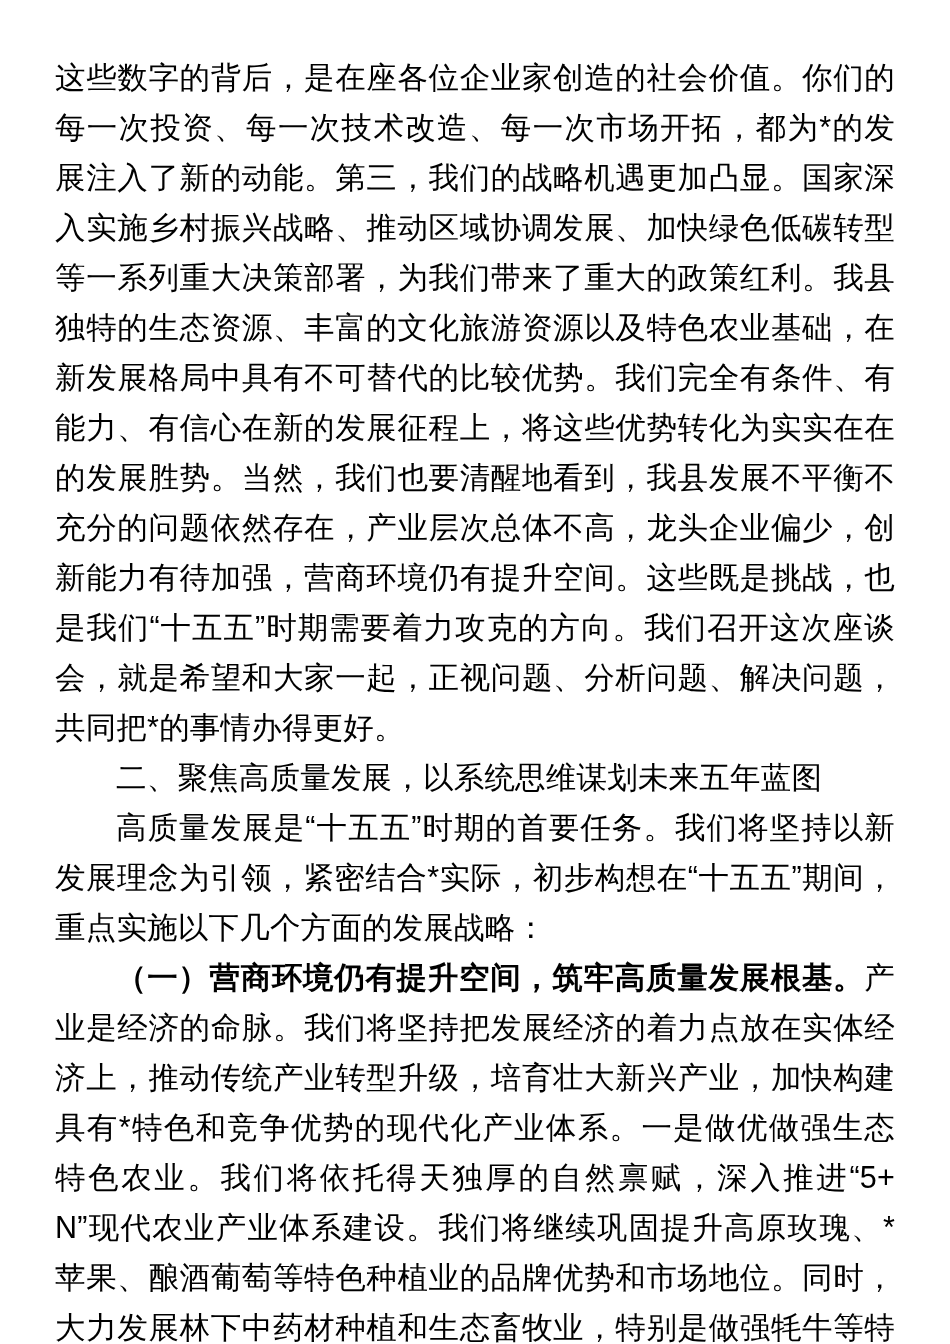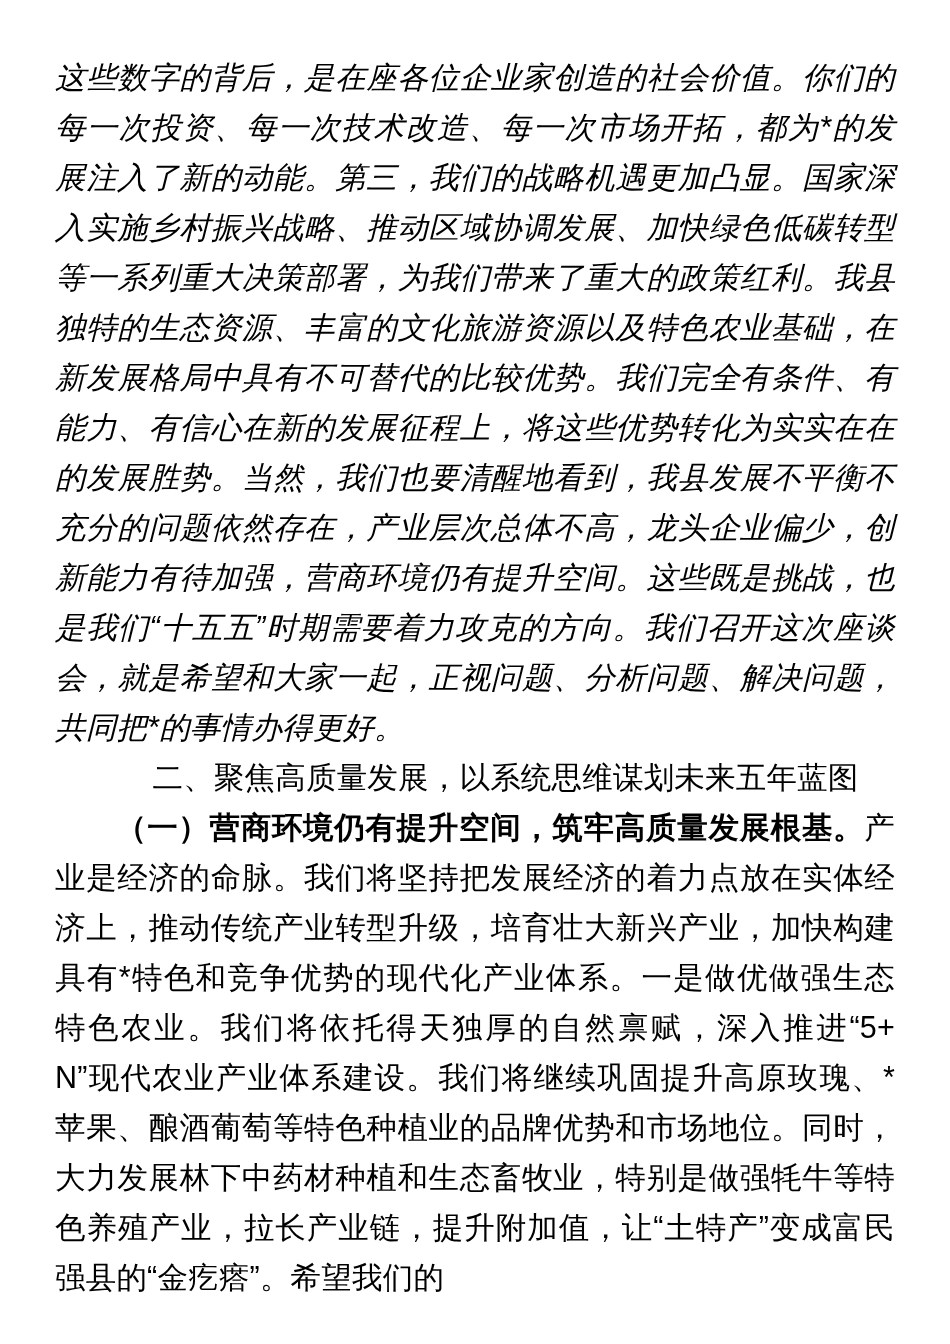--- a/index.html
+++ b/index.html
@@ -36,36 +36,35 @@
     text-justify: inter-ideograph;
     margin: 0;
     letter-spacing: 0.2px;
     word-break: break-all;
     white-space: normal;
   }
 
   
   .para.flow {
     text-indent: 0;
-    font-style: italic;
   }
 
   
   .para.indent2 {
     text-indent: 61px;
   }
 
   
   .heading-l1 {
     font-size: 30.5px;
     line-height: 50px;
     margin: 0;
     text-indent: 61px;
     font-weight: normal;
-    text-align: center;
+    text-align: left;
     letter-spacing: 0.2px;
   }
 
   
   .bold-lead {
     font-weight: bold;
   }
 
   .para.indent2.has-bold {
     text-indent: 61px;
@@ -74,17 +73,18 @@
 </head>
 <body>
 
 <div class="page">
   <div class="doc-body">
 
     <p class="para flow">这些数字的背后，是在座各位企业家创造的社会价值。你们的每一次投资、每一次技术改造、每一次市场开拓，都为*的发展注入了新的动能。第三，我们的战略机遇更加凸显。国家深入实施乡村振兴战略、推动区域协调发展、加快绿色低碳转型等一系列重大决策部署，为我们带来了重大的政策红利。我县独特的生态资源、丰富的文化旅游资源以及特色农业基础，在新发展格局中具有不可替代的比较优势。我们完全有条件、有能力、有信心在新的发展征程上，将这些优势转化为实实在在的发展胜势。当然，我们也要清醒地看到，我县发展不平衡不充分的问题依然存在，产业层次总体不高，龙头企业偏少，创新能力有待加强，营商环境仍有提升空间。这些既是挑战，也是我们“十五五”时期需要着力攻克的方向。我们召开这次座谈会，就是希望和大家一起，正视问题、分析问题、解决问题，共同把*的事情办得更好。</p>
 
     <p class="heading-l1">二、聚焦高质量发展，以系统思维谋划未来五年蓝图</p>
 
+    <p class="para indent2">高质量发展是“十五五”时期的首要任务。我们将坚持以新发展理念为引领，紧密结合*实际，初步构想在“十五五”期间，重点实施以下几个方面的发展战略：</p>
 
     <p class="para indent2 has-bold"><span class="bold-lead">（一）营商环境仍有提升空间，筑牢高质量发展根基。</span><span>产业是经济的命脉。我们将坚持把发展经济的着力点放在实体经济上，推动传统产业转型升级，培育壮大新兴产业，加快构建具有*特色和竞争优势的现代化产业体系。一是做优做强生态特色农业。我们将依托得天独厚的自然禀赋，深入推进“5+N”现代农业产业体系建设。我们将继续巩固提升高原玫瑰、*苹果、酿酒葡萄等特色种植业的品牌优势和市场地位。同时，大力发展林下中药材种植和生态畜牧业，特别是做强牦牛等特色养殖产业，拉长产业链，提升附加值，让“土特产”变成富民强县的“金疙瘩”。希望我们的</span></p>
 
   </div>
 </div>
 
 </body></html>

